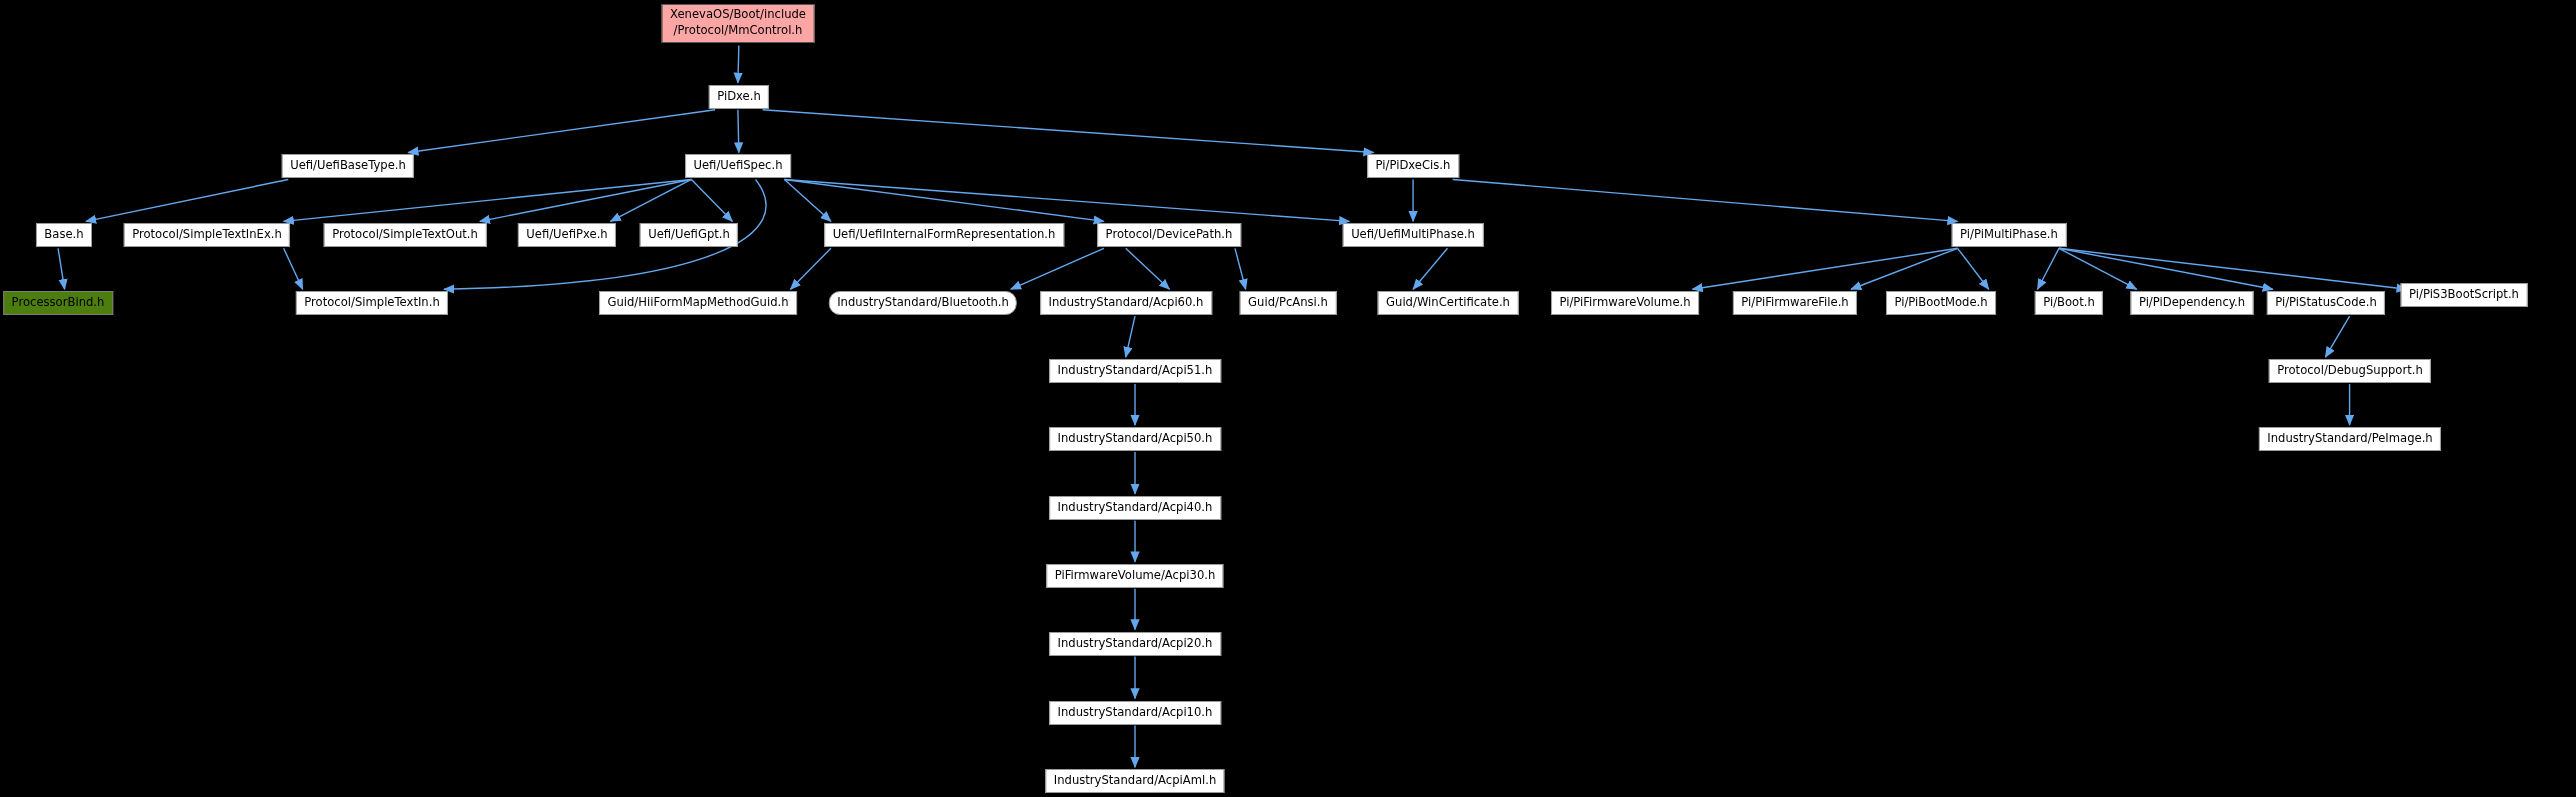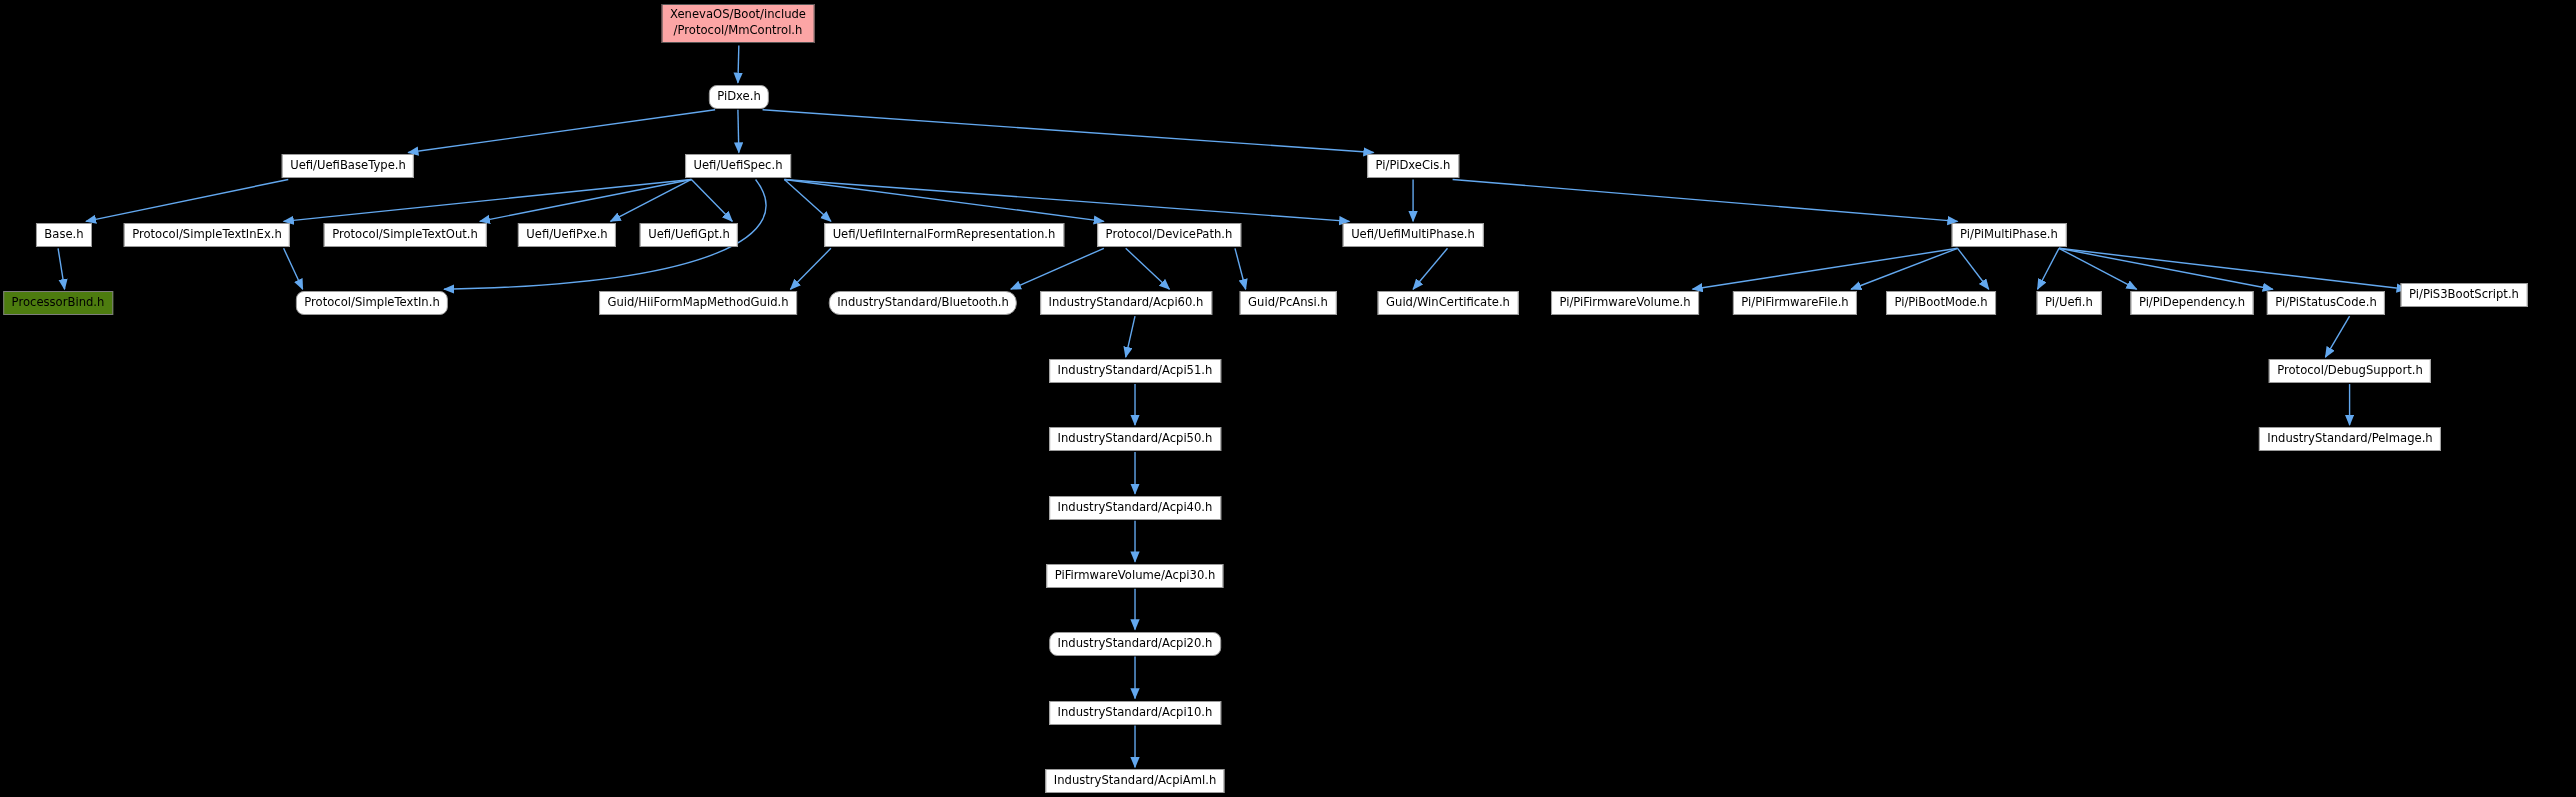--- a/index.html
+++ b/index.html
@@ -92,51 +92,51 @@
       <path d="M1220,560 L1220,604" fill="none" stroke="#63a8ef" stroke-width="1.5" marker-end="url(#arrow)"></path>
       <path d="M1220,633 L1220,677" fill="none" stroke="#63a8ef" stroke-width="1.5" marker-end="url(#arrow)"></path>
       <path d="M1220,706 L1220,751" fill="none" stroke="#63a8ef" stroke-width="1.5" marker-end="url(#arrow)"></path>
       <path d="M1220,780 L1220,825" fill="none" stroke="#63a8ef" stroke-width="1.5" marker-end="url(#arrow)"></path>
       <path d="M2526,340 L2500,384" fill="none" stroke="#63a8ef" stroke-width="1.5" marker-end="url(#arrow)"></path>
       <path d="M2526,413 L2526,457" fill="none" stroke="#63a8ef" stroke-width="1.5" marker-end="url(#arrow)"></path>
     </svg>
   <div>
       <div class="node root" style="left: 738px; top: 3.7px;">XenevaOS/Boot/include
 /Protocol/MmControl.h</div>
-      <div class="node" style="left: 739px; top: 85px; border-radius: 8px;">PiDxe.h</div>
+      <div class="node" style="left: 739px; top: 85px;">PiDxe.h</div>
       <div class="node" style="left: 348px; top: 154px;">Uefi/UefiBaseType.h</div>
       <div class="node" style="left: 738px; top: 154px;">Uefi/UefiSpec.h</div>
       <div class="node" style="left: 1413px; top: 154px;">Pi/PiDxeCis.h</div>
       <div class="node" style="left: 64px; top: 223px;">Base.h</div>
       <div class="node" style="left: 207px; top: 223px;">Protocol/SimpleTextInEx.h</div>
       <div class="node" style="left: 405px; top: 223px;">Protocol/SimpleTextOut.h</div>
       <div class="node" style="left: 567px; top: 223px;">Uefi/UefiPxe.h</div>
       <div class="node" style="left: 689px; top: 223px;">Uefi/UefiGpt.h</div>
       <div class="node" style="left: 944px; top: 223px;">Uefi/UefiInternalFormRepresentation.h</div>
       <div class="node" style="left: 1169px; top: 223px;">Protocol/DevicePath.h</div>
       <div class="node" style="left: 1413px; top: 223px;">Uefi/UefiMultiPhase.h</div>
       <div class="node" style="left: 2009px; top: 223px;">Pi/PiMultiPhase.h</div>
       <div class="node gray" style="left: 58px; top: 291px;">ProcessorBind.h</div>
-      <div class="node" style="left: 372px; top: 291px; border-radius: 8px;">Protocol/SimpleTextIn.h</div>
+      <div class="node" style="left: 372px; top: 291px;">Protocol/SimpleTextIn.h</div>
       <div class="node" style="left: 698px; top: 291px;">Guid/HiiFormMapMethodGuid.h</div>
       <div class="node" style="left: 923px; top: 291px; border-radius: 11px;">IndustryStandard/Bluetooth.h</div>
       <div class="node" style="left: 1126px; top: 291px;">IndustryStandard/Acpi60.h</div>
       <div class="node" style="left: 1288px; top: 291px;">Guid/PcAnsi.h</div>
       <div class="node" style="left: 1448px; top: 291px;">Guid/WinCertificate.h</div>
       <div class="node" style="left: 1625px; top: 291px;">Pi/PiFirmwareVolume.h</div>
       <div class="node" style="left: 1795px; top: 291px;">Pi/PiFirmwareFile.h</div>
       <div class="node" style="left: 1941px; top: 291px;">Pi/PiBootMode.h</div>
-      <div class="node" style="left: 2069px; top: 291px;">Pi/Uefi.h</div>
+      <div class="node" style="left: 2069px; top: 291px;">Pi/Boot.h</div>
       <div class="node" style="left: 2192px; top: 291px;">Pi/PiDependency.h</div>
       <div class="node" style="left: 2326px; top: 291px;">Pi/PiStatusCode.h</div>
       <div class="node" style="left: 2464px; top: 283px; text-align: right;">Pi/PiS3BootScript.h</div>
       <div class="node" style="left: 1135px; top: 359px;">IndustryStandard/Acpi51.h</div>
       <div class="node" style="left: 2350px; top: 359px;">Protocol/DebugSupport.h</div>
       <div class="node" style="left: 1135px; top: 427px;">IndustryStandard/Acpi50.h</div>
       <div class="node" style="left: 2350px; top: 427px;">IndustryStandard/PeImage.h</div>
       <div class="node" style="left: 1135px; top: 496px;">IndustryStandard/Acpi40.h</div>
       <div class="node" style="left: 1135px; top: 564px;">PiFirmwareVolume/Acpi30.h</div>
-      <div class="node" style="left: 1135px; top: 632px; border-radius: 8px;">IndustryStandard/Acpi20.h</div>
+      <div class="node" style="left: 1135px; top: 632px;">IndustryStandard/Acpi20.h</div>
       <div class="node" style="left: 1135px; top: 701px;">IndustryStandard/Acpi10.h</div>
       <div class="node" style="left: 1135px; top: 769px;">IndustryStandard/AcpiAml.h</div>
     </div>
 </div>
 
 
 </body></html>

